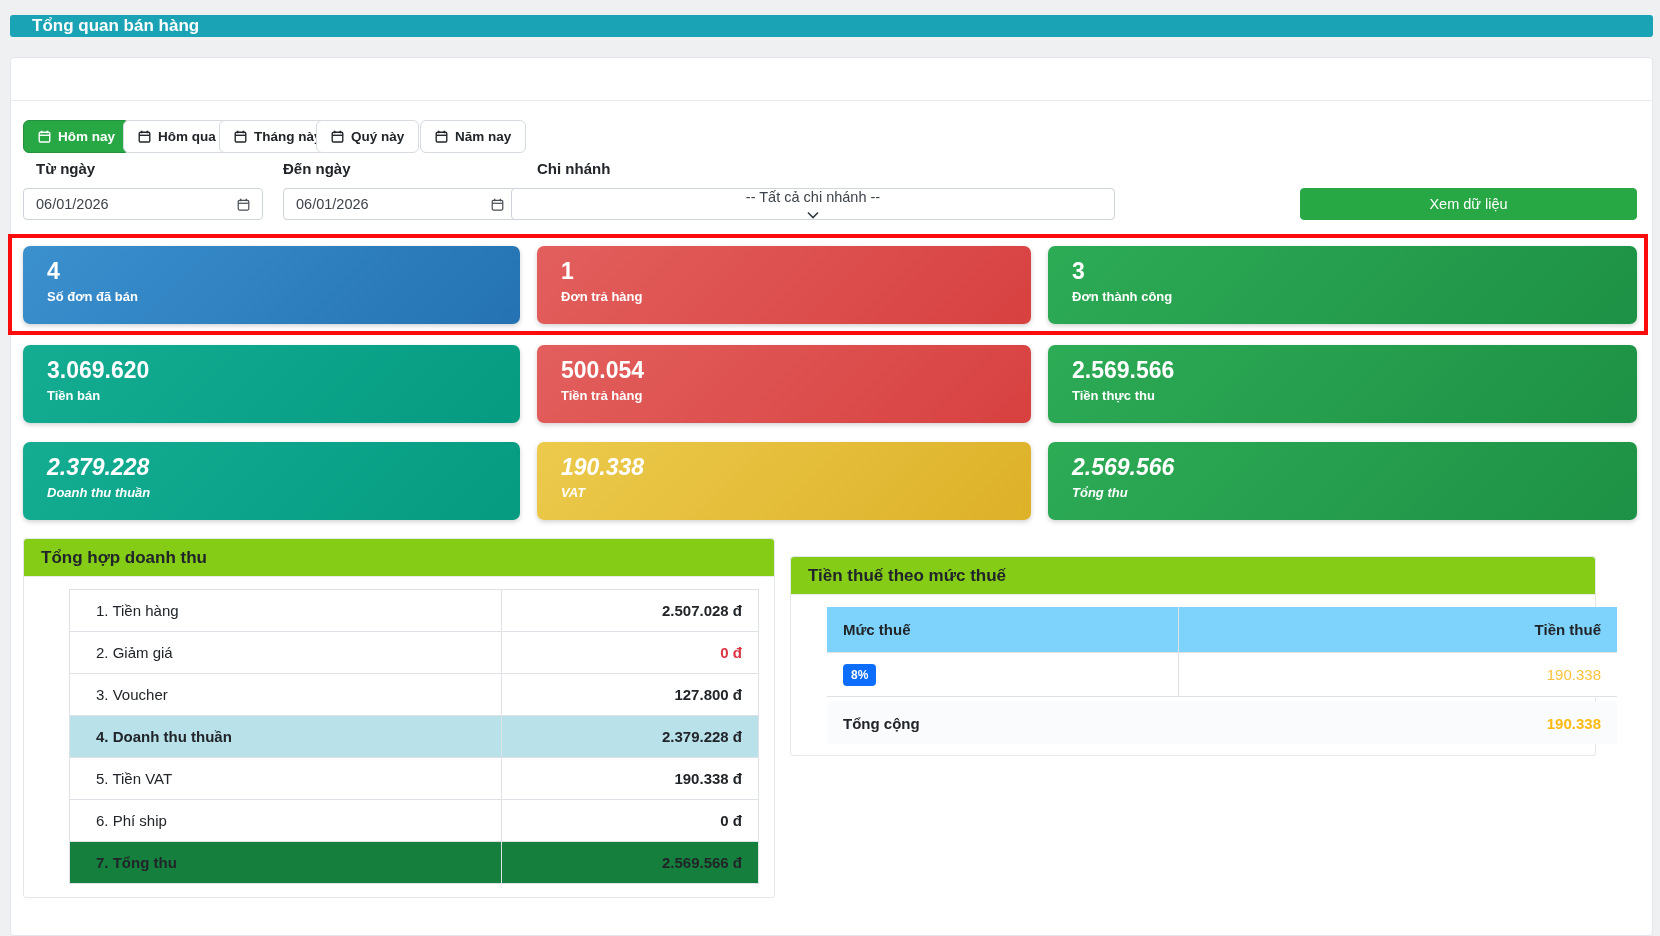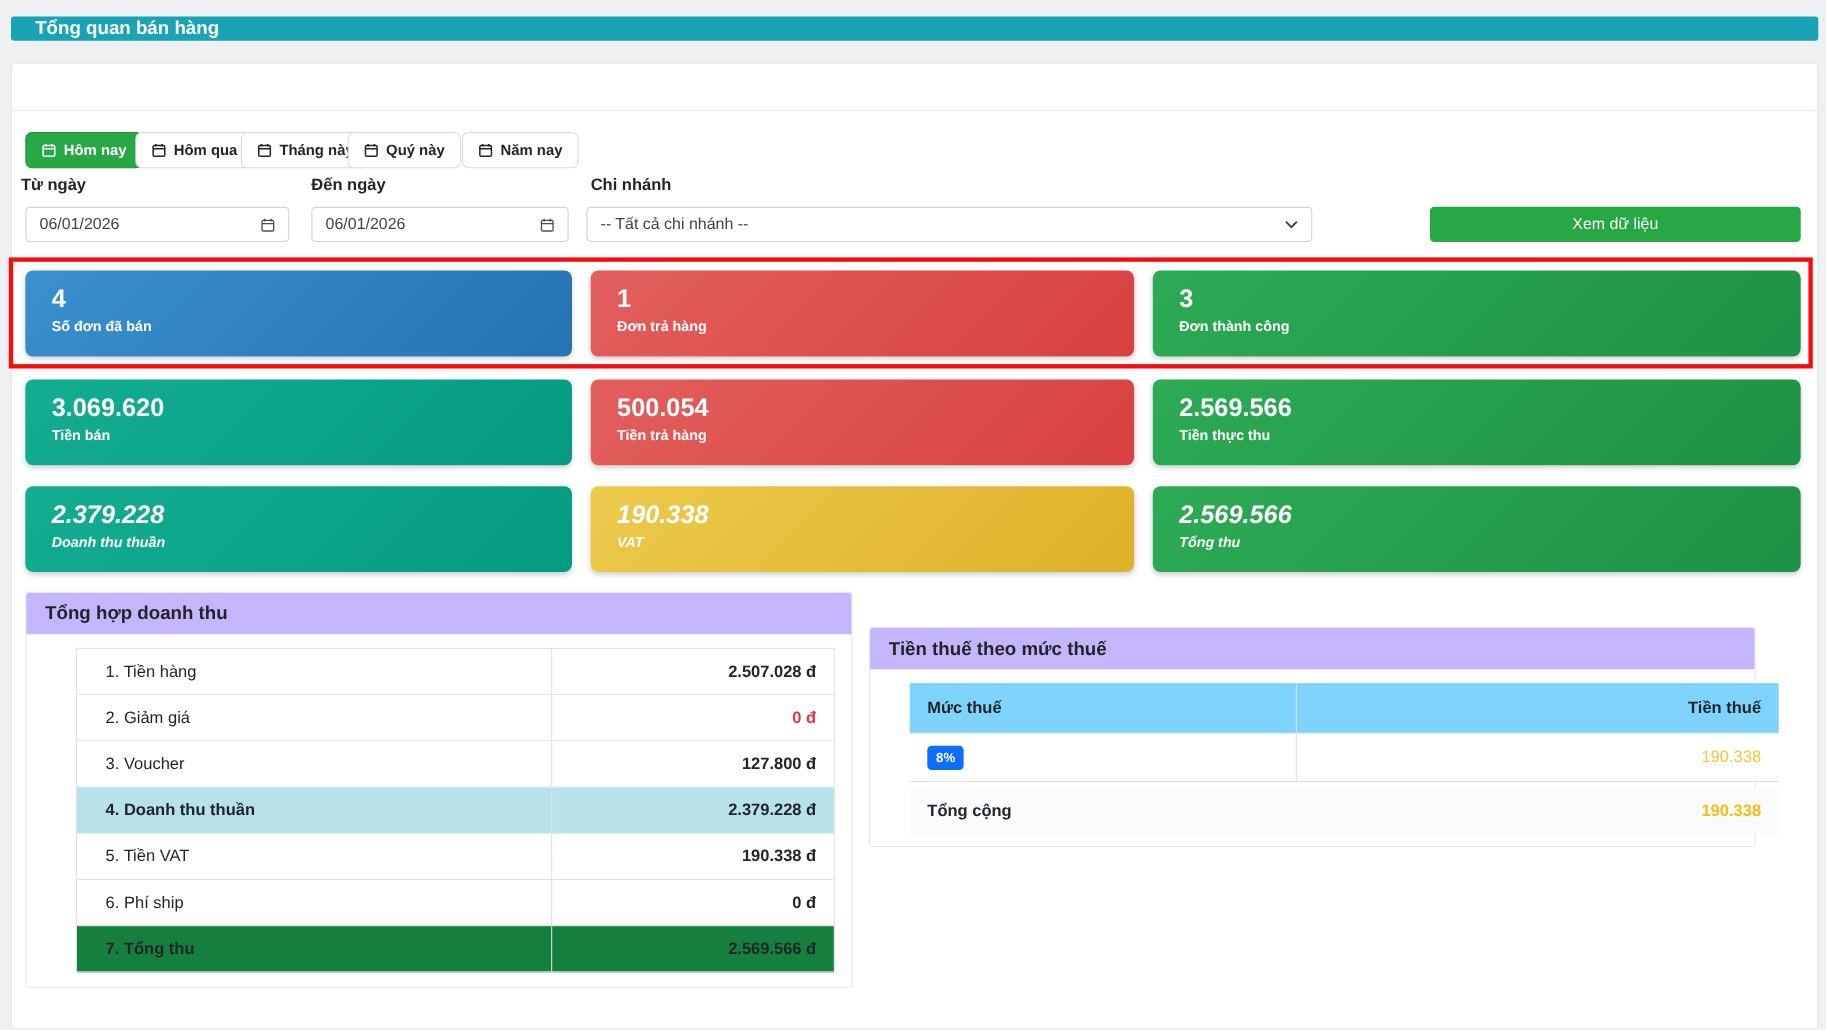--- a/index.html
+++ b/index.html
@@ -77,27 +77,27 @@
   .c-teal   { background:linear-gradient(135deg,#14ad92,#049b81); }
   .c-yellow { background:linear-gradient(135deg,#ecca4c,#ddb128); }
   .r1 { top:246px; } .r2 { top:345px; } .r3 { top:442px;font-style:italic; }
   .col1 { left:23px;   width:497px; }
   .col2 { left:537px;  width:494px; }
   .col3 { left:1048px; width:589px; }
 
   
   .panel { position:absolute; background:#fff; border:1px solid #e4e7ea; border-radius:3px; }
   .panel-head {
-    height:38px; background:#c4b5fd; border-bottom:1px solid #e8ebee;
+    height:38px; background:#84cc16; border-bottom:1px solid #e8ebee;
     display:flex; align-items:center; padding-left:17px;
     font-size:17px; font-weight:600; color:#212529;
     border-radius:3px 3px 0 0;
   }
   .panel-left  { left:23px;  top:538px; width:752px; height:360px; }
-  .panel-right { left:790px; top:570px; width:806px; height:200px; }
+  .panel-right { left:790px; top:556px; width:806px; height:200px; }
 
   
   .rev-table {
     position:absolute; left:45px; top:50px; width:690px;
     border:1px solid #dee2e6; border-bottom:none;
   }
   .rev-row { display:flex; height:42px; border-bottom:1px solid #dee2e6; background:#fff; }
   .rev-row .lbl {
     flex:0 0 432px; display:flex; align-items:center; padding-left:26px;
     font-size:15px; border-right:1px solid #dee2e6;
@@ -182,41 +182,41 @@
 </button>
 <button class="qbtn" style="left:420px;">
   <svg width="13" height="13" viewBox="0 0 16 16" fill="none" stroke="currentColor">
       <path d="M4.5 1v3M11.5 1v3" stroke-width="2"></path>
       <rect x="1.5" y="2.8" width="13" height="12" rx="1.5" stroke-width="1.7"></rect>
       <line x1="1.5" y1="6.5" x2="14.5" y2="6.5" stroke-width="1.7"></line>
     </svg>
   <span>Năm nay</span>
 </button>
 
-<div class="flabel" style="left:19px;text-align:right;">Từ ngày</div>
+<div class="flabel" style="left:36px;text-align:right;">Từ ngày</div>
 <div class="flabel" style="left:283px;">Đến ngày</div>
 <div class="flabel" style="left:537px;">Chi nhánh</div>
 
 <div class="finput" style="left:23px; width:240px;">
   <span class="grow">06/01/2026</span>
   <svg width="13" height="13" viewBox="0 0 16 16" fill="none" stroke="currentColor">
       <path d="M4.5 1v3M11.5 1v3" stroke-width="1.7"></path>
       <rect x="1.5" y="2.8" width="13" height="12" rx="1.5" stroke-width="1.5"></rect>
       <line x1="1.5" y1="6.5" x2="14.5" y2="6.5" stroke-width="1.5"></line>
     </svg>
 </div>
 <div class="finput" style="left:283px; width:234px;">
   <span class="grow">06/01/2026</span>
   <svg width="13" height="13" viewBox="0 0 16 16" fill="none" stroke="currentColor">
       <path d="M4.5 1v3M11.5 1v3" stroke-width="1.7"></path>
       <rect x="1.5" y="2.8" width="13" height="12" rx="1.5" stroke-width="1.5"></rect>
       <line x1="1.5" y1="6.5" x2="14.5" y2="6.5" stroke-width="1.5"></line>
     </svg>
 </div>
-<div class="finput" style="left:533px; width:660px;">
+<div class="finput" style="left:511px; width:604px;flex-direction:column;">
   <span class="grow">-- Tất cả chi nhánh --</span>
   <svg width="12" height="8" viewBox="0 0 12 8" fill="none" stroke="#343a40" stroke-width="1.6">
       <path d="M1 1.5l5 5 5-5"></path>
     </svg>
 </div>
 <button class="go-btn">
   <span>Xem dữ liệu</span>
 </button>
 
 <div class="abs hl-outline"></div>

